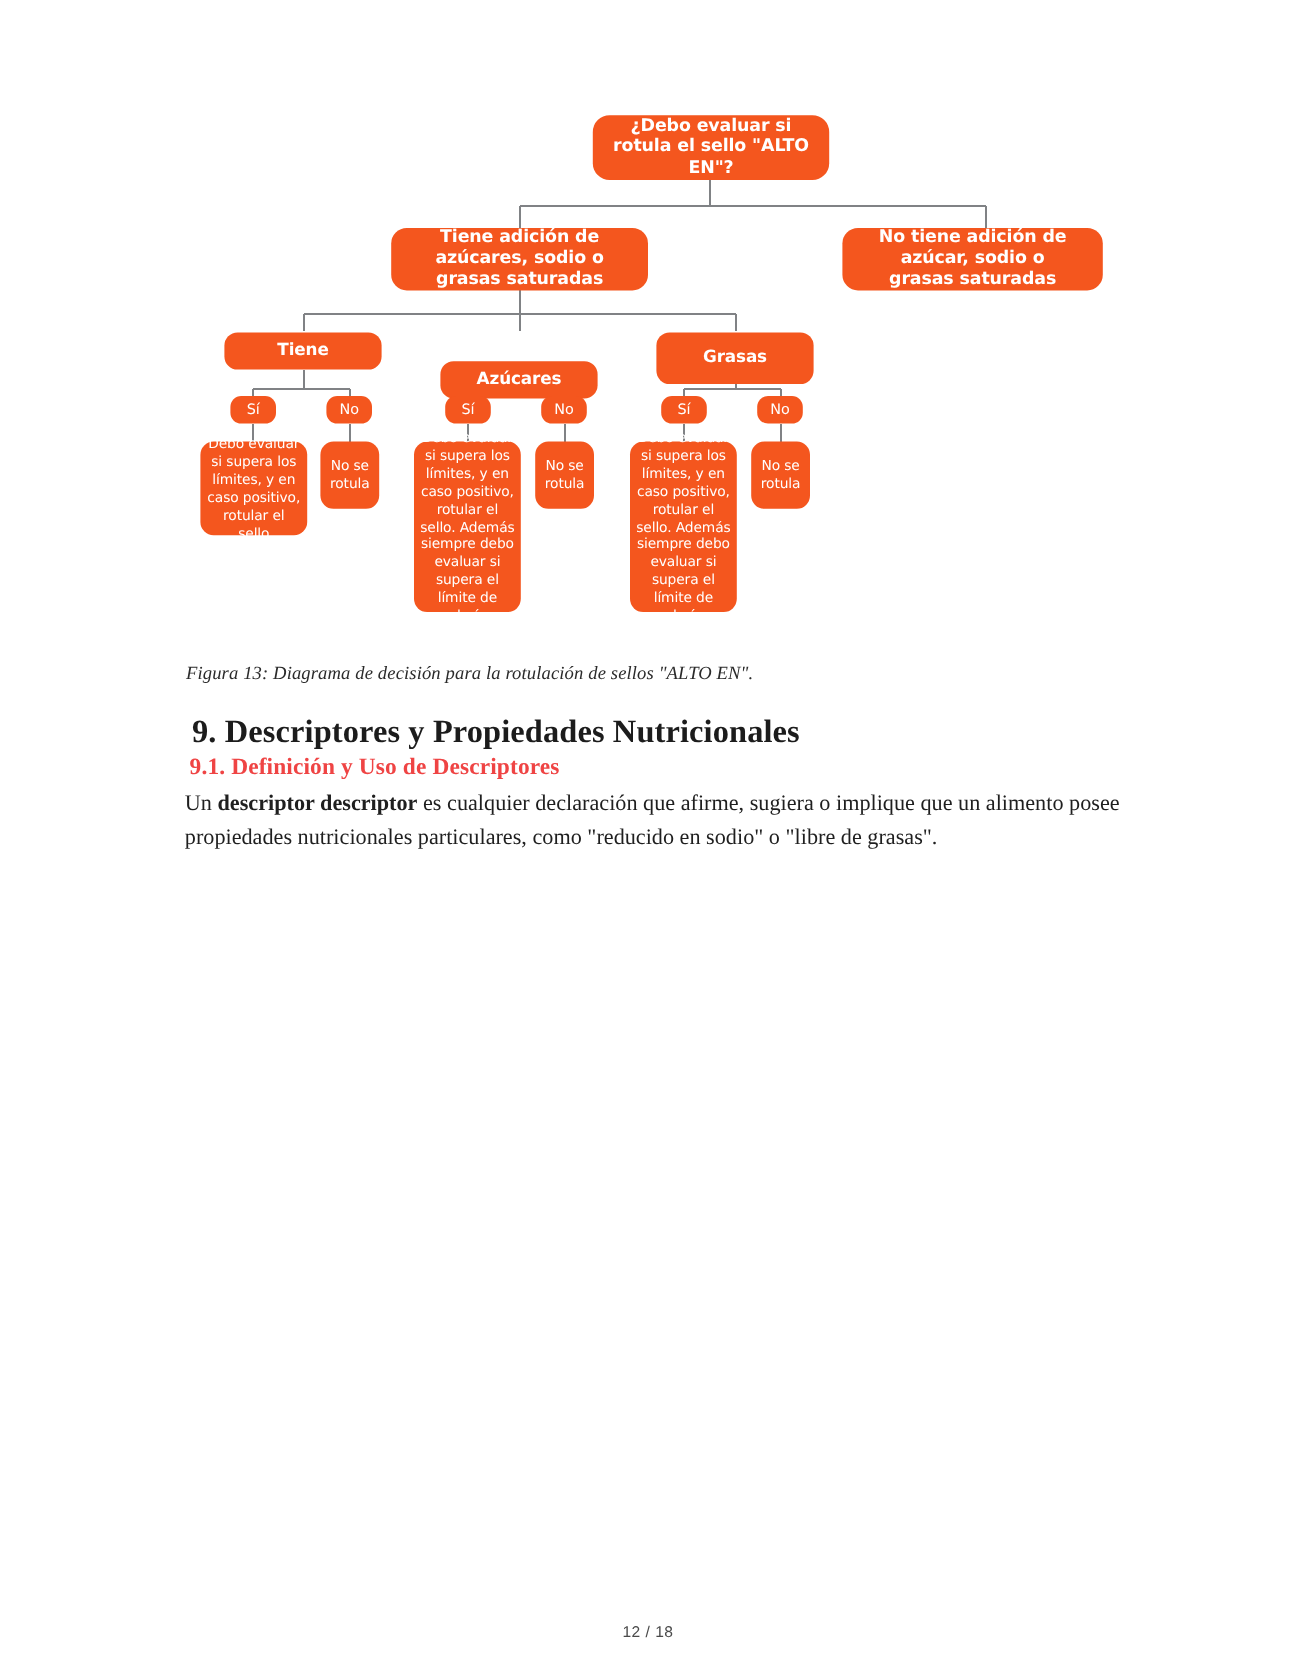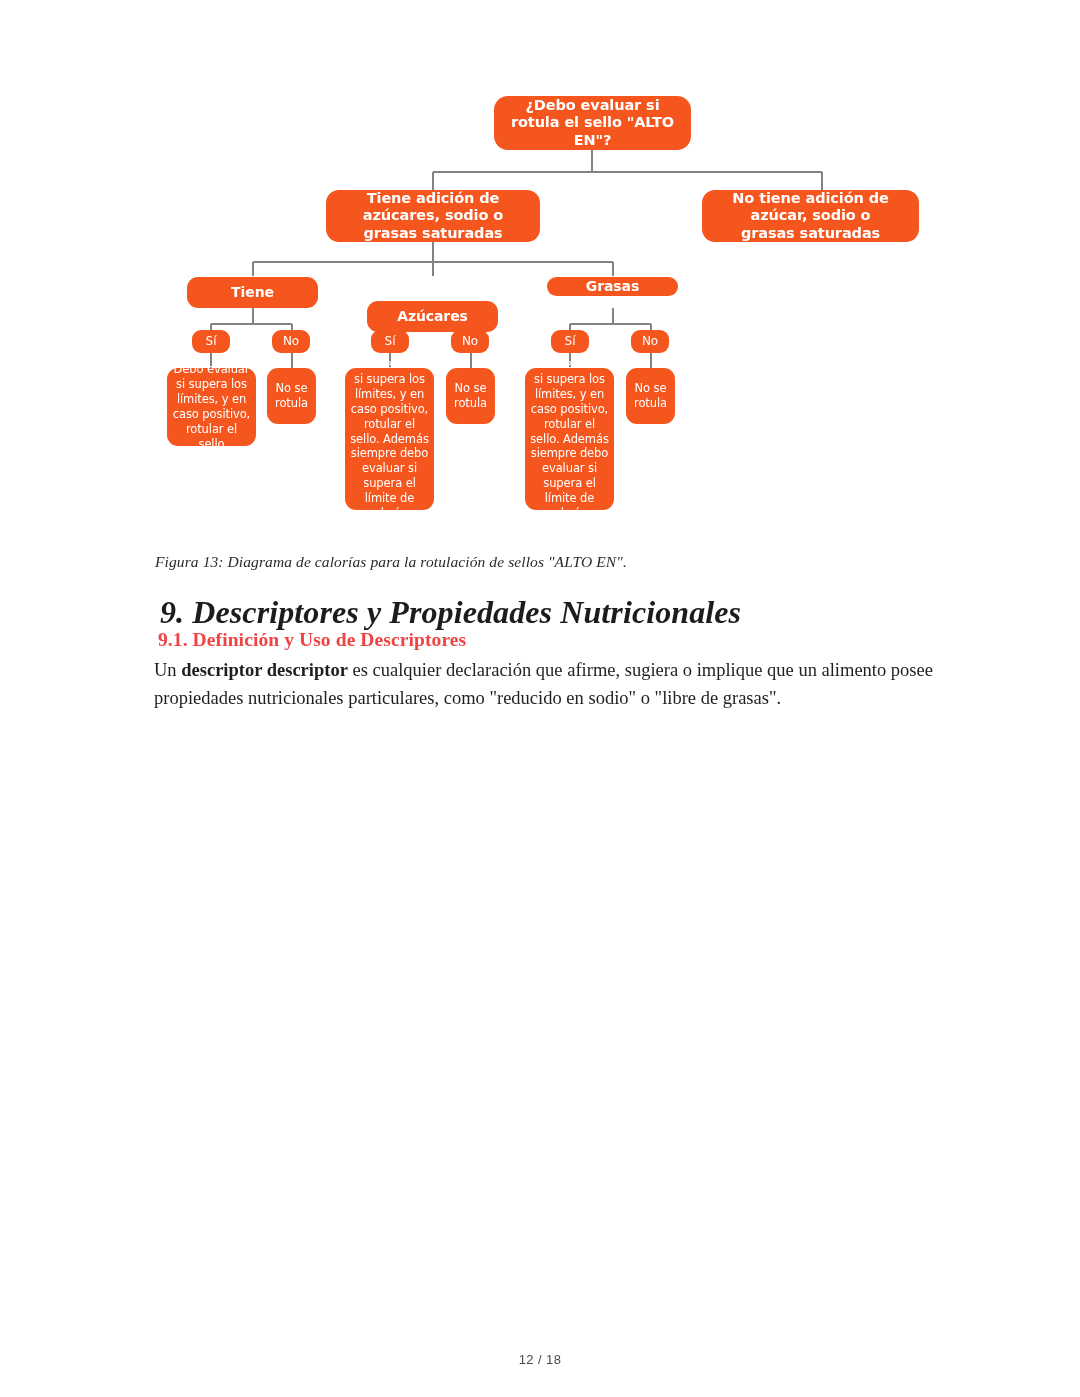--- a/index.html
+++ b/index.html
@@ -86,24 +86,23 @@
     letter-spacing: 0.1px;
   }
 
   
   #h1-sec {
     position: absolute;
     left: 160px;
     top: 594px;
     font-family: "Liberation Serif", serif;
     font-weight: bold;
-    font-size: 32px;
+    font-size: 27px;
     color: #1c1c1c;
     letter-spacing: 0.1px;
-    font-style: italic;
   }
   #h2-sec {
     position: absolute;
     left: 158px;
     top: 629px;
     font-family: "Liberation Serif", serif;
     font-weight: bold;
     font-size: 19.5px;
     color: #ef4444;
     letter-spacing: 0.1px;
@@ -186,21 +185,21 @@
   <div class="node branch" style="left:702px; top:190px; width:217px; height:52px;">
     <span>No tiene adición de azúcar, sodio o grasas saturadas</span>
   </div>
 
   <div class="node cat" style="left:187px; top:277px; width:131px; height:31px;">
     <span>Tiene</span>
   </div>
   <div class="node cat" style="left:367px; top:277px; width:131px; height:31px;margin-top:24px;">
     <span>Azúcares</span>
   </div>
-  <div class="node cat" style="left:547px; top:277px; width:131px; height:19px;">
+  <div class="node cat" style="left:547px; top:277px; width:131px; height:43px;">
     <span>Grasas</span>
   </div>
 
   <div class="node pill" style="left:192px; top:330px; width:38px; height:23px;">
     <span>Sí</span>
   </div>
   <div class="node pill" style="left:272px; top:330px; width:38px; height:23px;">
     <span>No</span>
   </div>
   <div class="node pill" style="left:371px; top:330px; width:38px; height:23px;">
@@ -231,20 +230,20 @@
   </div>
 
   <div class="node leaf" style="left:525px; top:368px; width:89px; height:142px;">
     <span>Debo evaluar si supera los límites, y en caso positivo, rotular el sello. Además siempre debo evaluar si supera el límite de calorías</span>
   </div>
   <div class="node leaf" style="left:626px; top:368px; width:49px; height:56px;">
     <span>No se rotula</span>
   </div>
 </div>
 
-<div id="caption">Figura 13: Diagrama de calorías para la rotulación de sellos "ALTO EN".</div>
+<div id="caption">Figura 13: Diagrama de decisión para la rotulación de sellos "ALTO EN".</div>
 
 <div id="h1-sec">9. Descriptores y Propiedades Nutricionales</div>
 <div id="h2-sec">9.1. Definición y Uso de Descriptores</div>
 
 <div id="para"><span>Un </span><b>descriptor descriptor</b><span> es cualquier declaración que afirme, sugiera o implique que un alimento posee propiedades nutricionales particulares, como "reducido en sodio" o "libre de grasas".</span></div>
 
 <div id="footer">12 / 18</div>
 
 </body></html>

